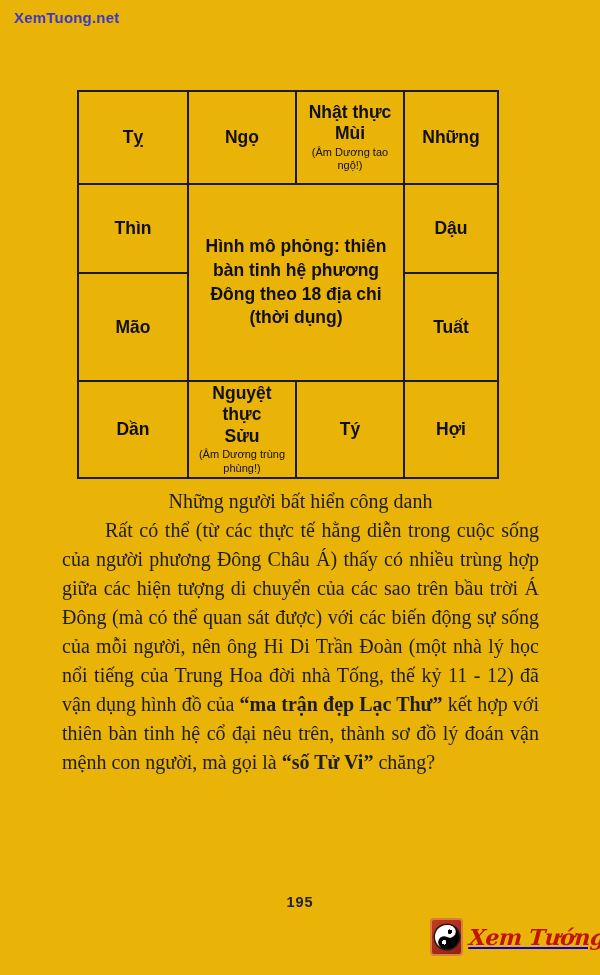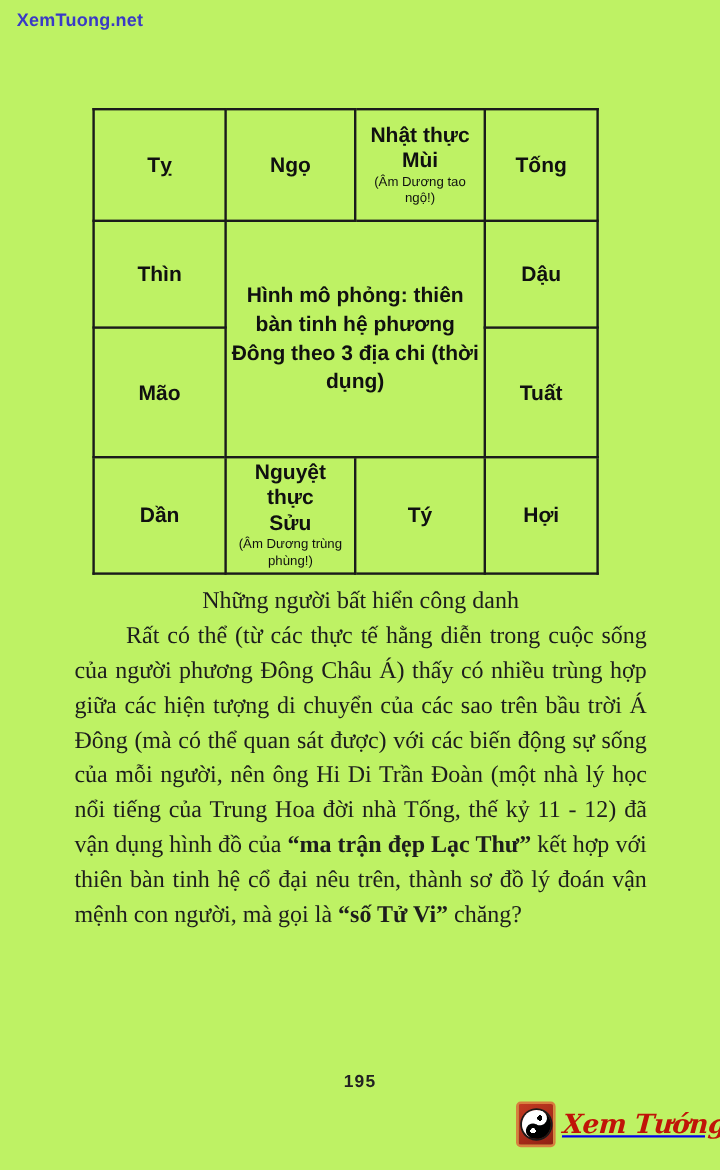--- a/index.html
+++ b/index.html
@@ -1,19 +1,19 @@
 <!DOCTYPE html>
 <html><head>
 <meta charset="utf-8">
 <style>
   html,body{margin:0;padding:0;background:#ffffff;}
   .page{
     position:relative;
     width:600px;height:975px;
-    background:#bef264;
+    background:#eab308;
     overflow:hidden;
     font-family:"Liberation Serif", serif;
   }
 
   
   .top-logo{
     position:absolute;left:14px;top:9px;
     font-family:"Liberation Sans", sans-serif;
     font-size:15px;font-weight:700;
     color:#3a3ac6;text-decoration:none;
@@ -118,26 +118,26 @@
     </colgroup>
     <tbody>
         <tr class="r1">
       <td>Tỵ</td>
       <td>Ngọ</td>
       <td class="eclipse">
         <span style="display:block">Nhật thực</span>
         <span style="display:block">Mùi</span>
         <span class="sub">(Âm Dương tao ngộ!)</span>
       </td>
-      <td>Tống</td>
+      <td>Những</td>
     </tr>
     <tr class="r2">
       <td>Thìn</td>
       <td class="center-cell" colspan="2" rowspan="2">
-        <span class="b">Hình mô phỏng:</span><span> thiên bàn tinh hệ phương Đông theo 3 địa chi (thời dụng)</span>
+        <span class="b">Hình mô phỏng:</span><span> thiên bàn tinh hệ phương Đông theo 18 địa chi (thời dụng)</span>
       </td>
       <td>Dậu</td>
     </tr>
     <tr class="r3">
       <td>Mão</td>
       <td>Tuất</td>
     </tr>
     <tr class="r4">
       <td>Dần</td>
       <td class="eclipse">

